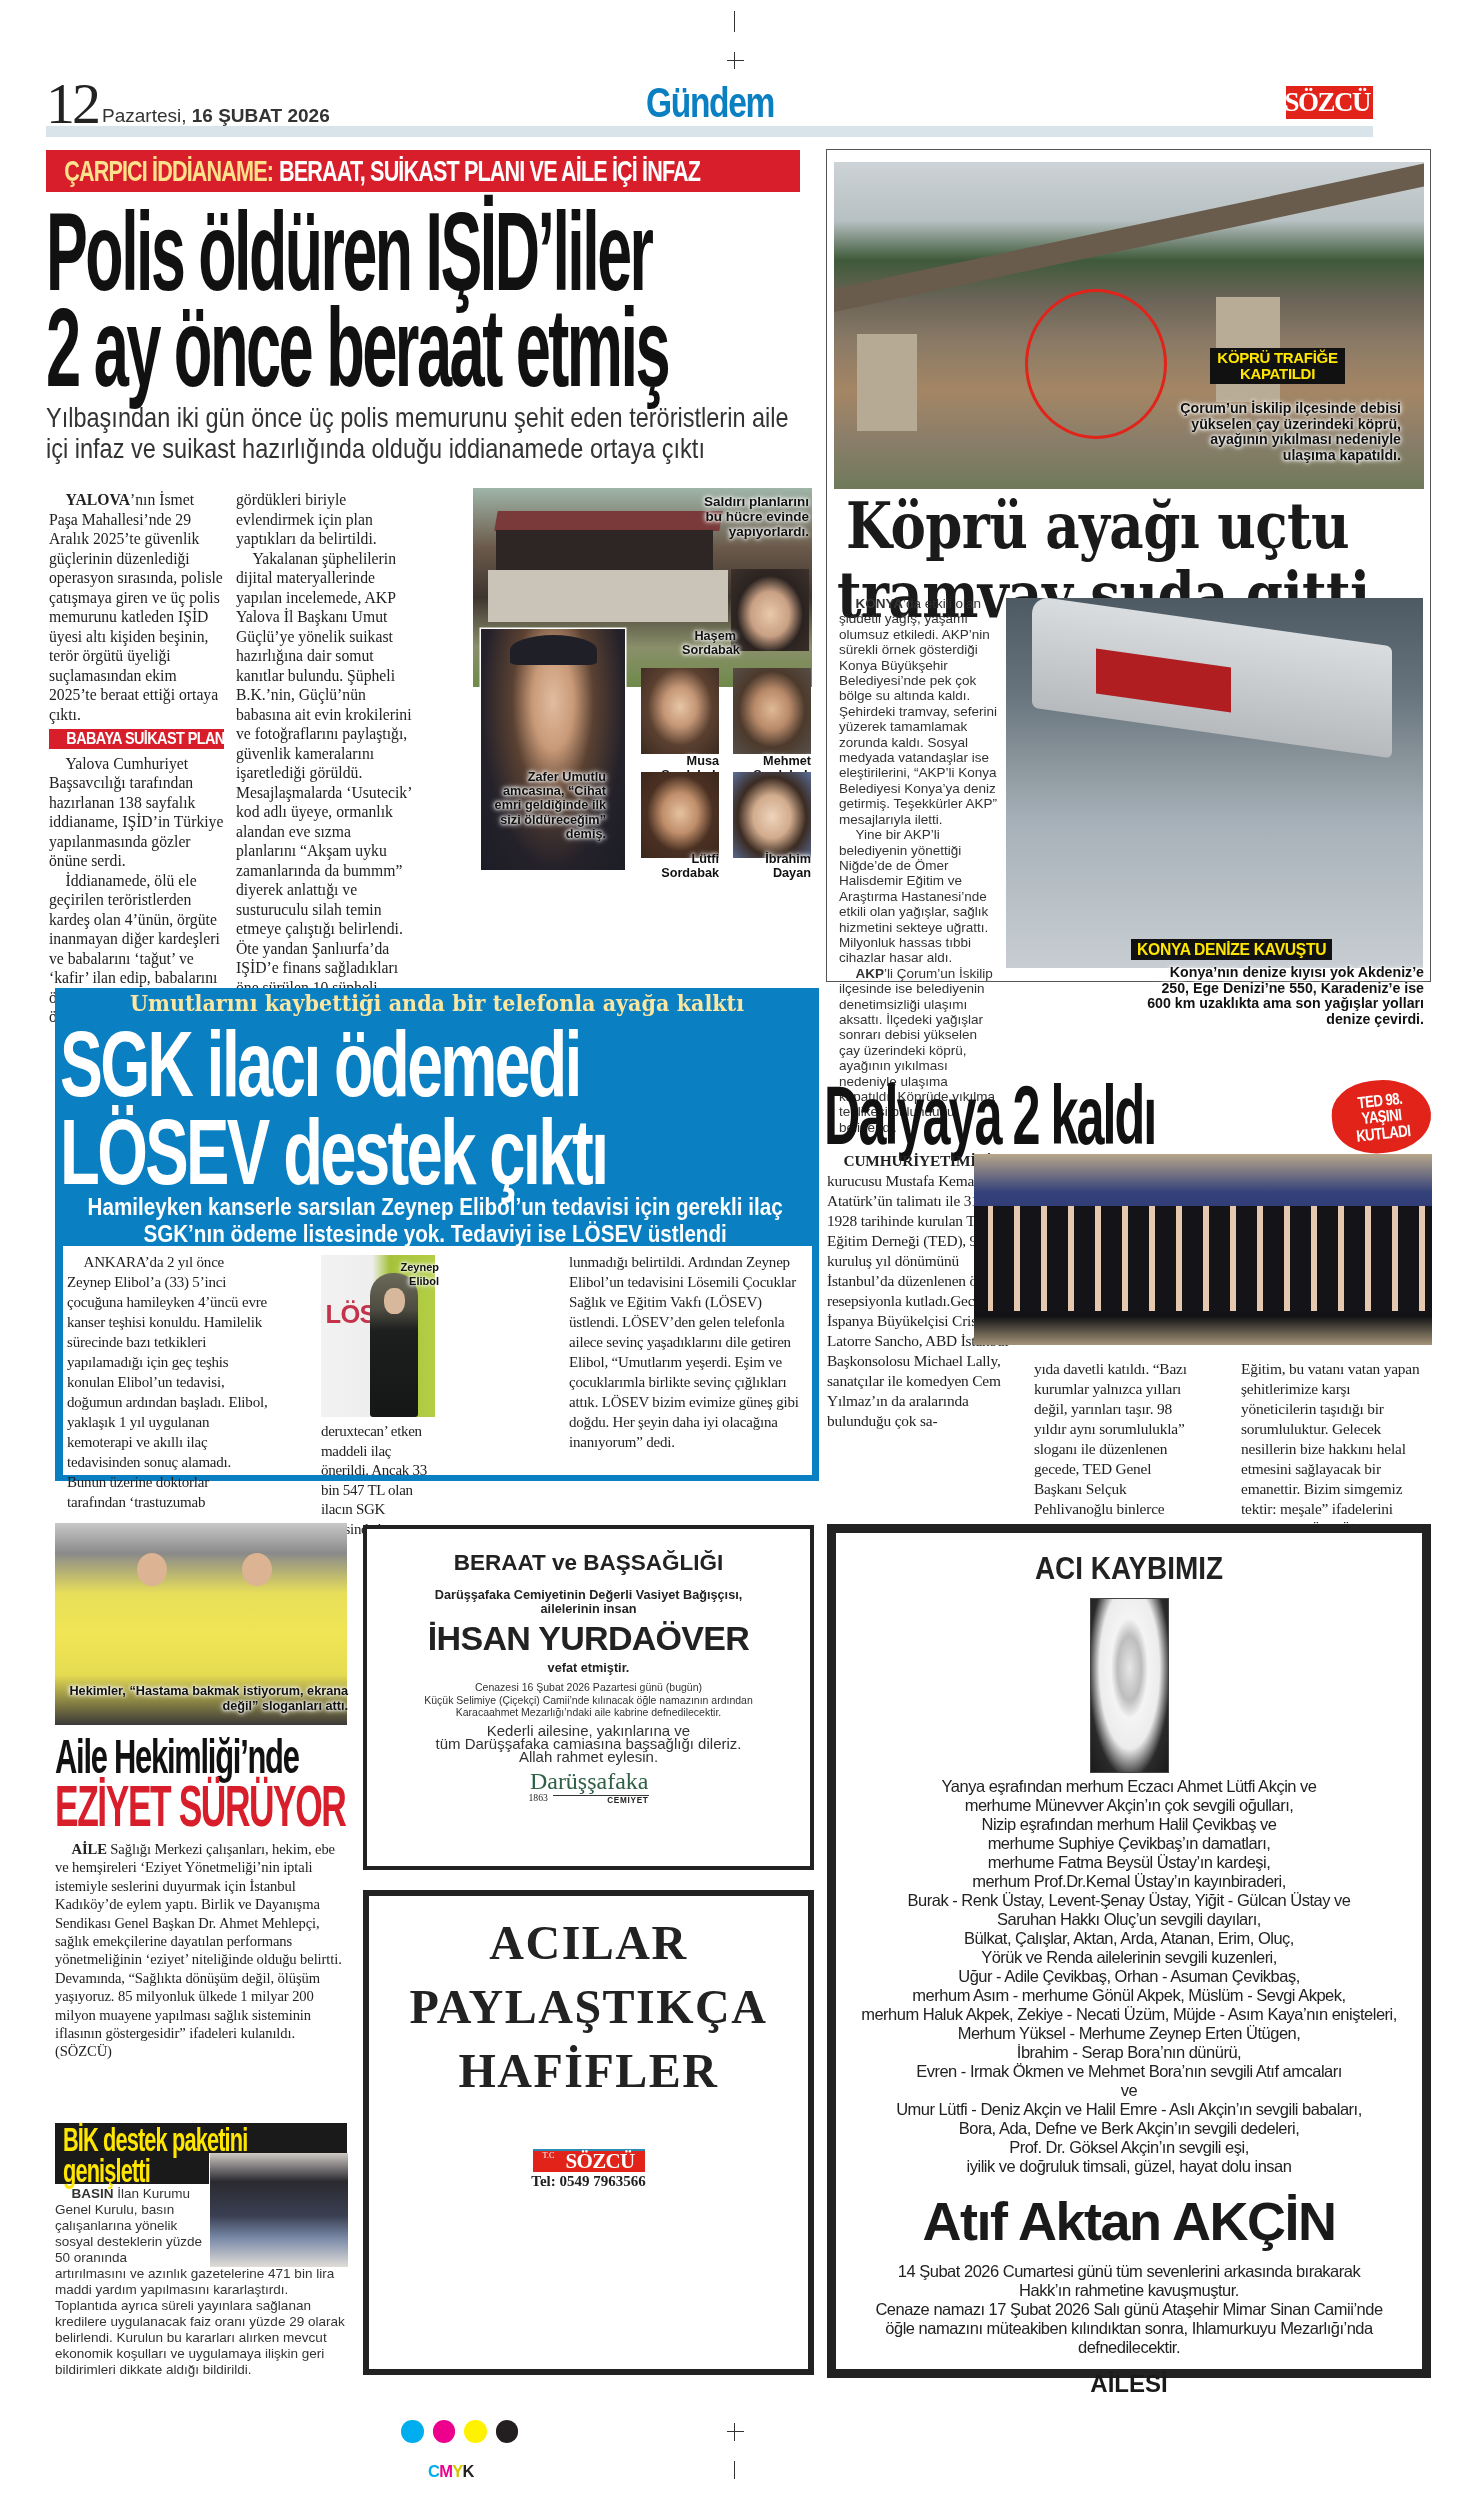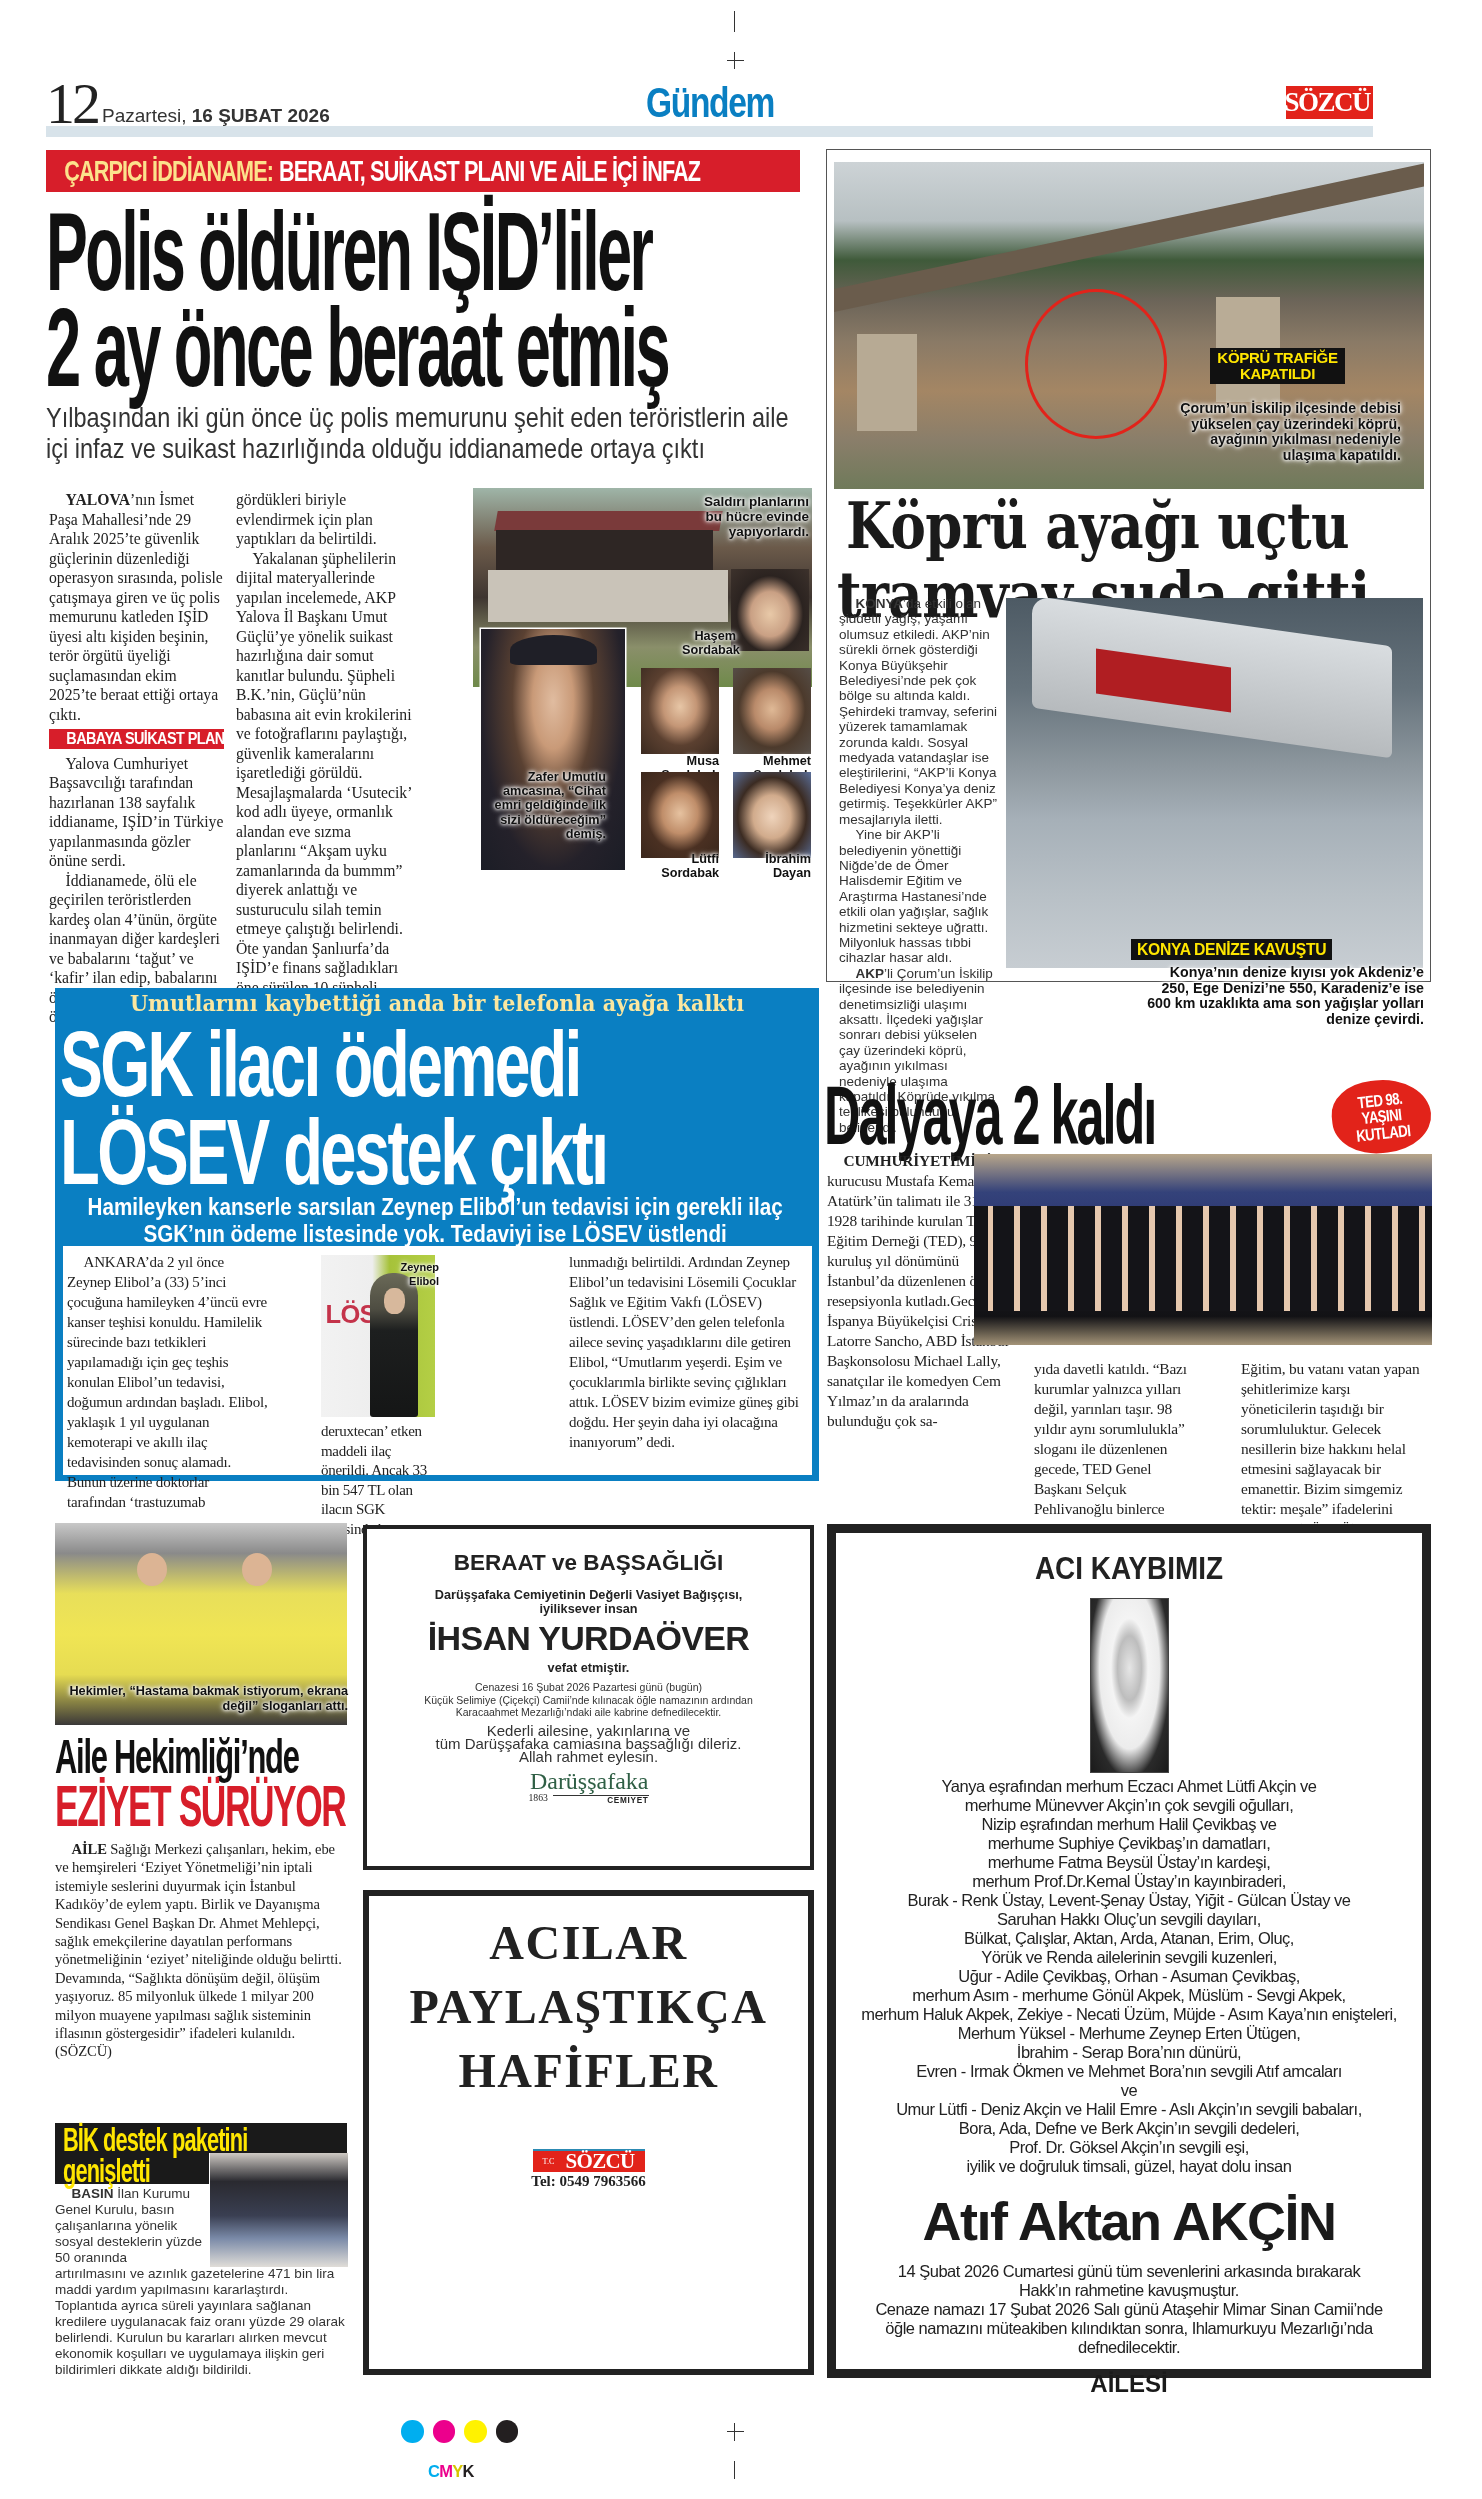--- a/index.html
+++ b/index.html
@@ -177,21 +177,21 @@
 <div class="abs body-sans" style="left:55px;top:2186px;width:154px;font-size:13.5px;line-height:16px">
   <p class="ind"><b>BASIN</b><span> İlan Kurumu Genel Kurulu, basın çalışanlarına yönelik sosyal desteklerin yüzde 50 oranında</span></p>
 </div>
 <div class="abs body-sans" style="left:55px;top:2266px;width:294px;font-size:13.5px;line-height:16px">
   <p>artırılmasını ve azınlık gazetelerine 471 bin lira maddi yardım yapılmasını kararlaştırdı. Toplantıda ayrıca süreli yayınlara sağlanan kredilere uygulanacak faiz oranı yüzde 29 olarak belirlendi. Kurulun bu kararları alırken mevcut ekonomik koşulları ve uygulamaya ilişkin geri bildirimleri dikkate aldığı bildirildi.</p>
 </div>
 
 <div class="abs" style="left:363px;top:1525px;width:451px;height:345px;border:4.5px solid #222;background:#fff;text-align:center">
   <div class="sans" style="margin-top:21px;font-size:22.5px;font-weight:bold;color:#222">BERAAT ve BAŞSAĞLIĞI</div>
   <div class="sans" style="margin-top:12px;font-size:12.7px;font-weight:bold;color:#222">Darüşşafaka Cemiyetinin Değerli Vasiyet Bağışçısı,</div>
-  <div class="sans" style="font-size:12.7px;font-weight:bold;color:#222">iyiliksever insan</div>
+  <div class="sans" style="font-size:12.7px;font-weight:bold;color:#222">ailelerinin insan</div>
   <div class="sans" style="margin-top:3px;font-size:34px;font-weight:bold;color:#222;letter-spacing:-0.7px">İHSAN YURDAÖVER</div>
   <div class="sans" style="margin-top:3px;font-size:12.7px;font-weight:bold;color:#222">vefat etmiştir.</div>
   <div class="sans" style="margin-top:6px;font-size:10.5px;line-height:12.7px;color:#333">
     <div>Cenazesi 16 Şubat 2026 Pazartesi günü (bugün)</div>
     <div>Küçük Selimiye (Çiçekçi) Camii’nde kılınacak öğle namazının ardından</div>
     <div>Karacaahmet Mezarlığı’ndaki aile kabrine defnedilecektir.</div>
   </div>
   <div class="sans" style="margin-top:6px;font-size:15px;line-height:12.7px;color:#333">
     <div>Kederli ailesine, yakınlarına ve</div>
     <div>tüm Darüşşafaka camiasına başsağlığı dileriz.</div>
@@ -204,21 +204,21 @@
     <div class="sans" style="text-align:right;font-size:8.2px;font-weight:bold;letter-spacing:0.7px;color:#222">CEMİYET</div>
   </div>
 </div>
 
 <div class="abs" style="left:363px;top:1890px;width:451px;height:485px;border:6px solid #222;background:#fff;text-align:center">
   <div class="lib-serif" style="margin-top:15px;font-size:48px;line-height:64px;font-weight:bold;color:#222;letter-spacing:1.5px">
     <div>ACILAR</div>
     <div>PAYLAŞTIKÇA</div>
     <div>HAFİFLER</div>
   </div>
-  <div style="margin:46px auto 0;width:112px;height:22.5px;background:#e2231a;border-top:2.2px solid #2c8ab3;display:flex;align-items:center;justify-content:center;gap:11px">
+  <div style="margin:46px auto 0;width:112px;height:22.5px;background:#e2231a;border-top:2.2px solid #2c8ab3;display:flex;align-items:flex-start;justify-content:center;gap:11px">
     <span class="lib-serif" style="color:#fff;font-size:8.2px">T.C</span>
     <span class="lib-serif" style="color:#fff;font-size:21px;font-weight:bold;letter-spacing:-0.7px;line-height:21px">SÖZCÜ</span>
   </div>
   <div class="lib-serif" style="font-size:15px;font-weight:bold;color:#222;margin-top:1.5px">Tel: 0549 7963566</div>
 </div>
 
 <div class="abs" style="left:827px;top:1524px;width:604px;height:854px;border:9px solid #222;background:#fff;text-align:center">
   <div class="cond" style="margin-top:18px;font-size:31px;color:#222;display:block;transform:scaleX(0.9);transform-origin:center top;letter-spacing:0">ACI KAYBIMIZ</div>
   <div style="margin:10.5px auto 0;width:79px;height:175px;background:radial-gradient(ellipse at 50% 40%,#e6e6e6 0%,#bdbdbd 22%,#f4f4f4 34%,#ececec 55%,#2a2a2a 75%,#1a1a1a 100%);border:0.7px solid #444"></div>
   <div class="sans" style="margin-top:4.5px;font-size:16.5px;line-height:19px;color:#222;letter-spacing:-0.5px">

